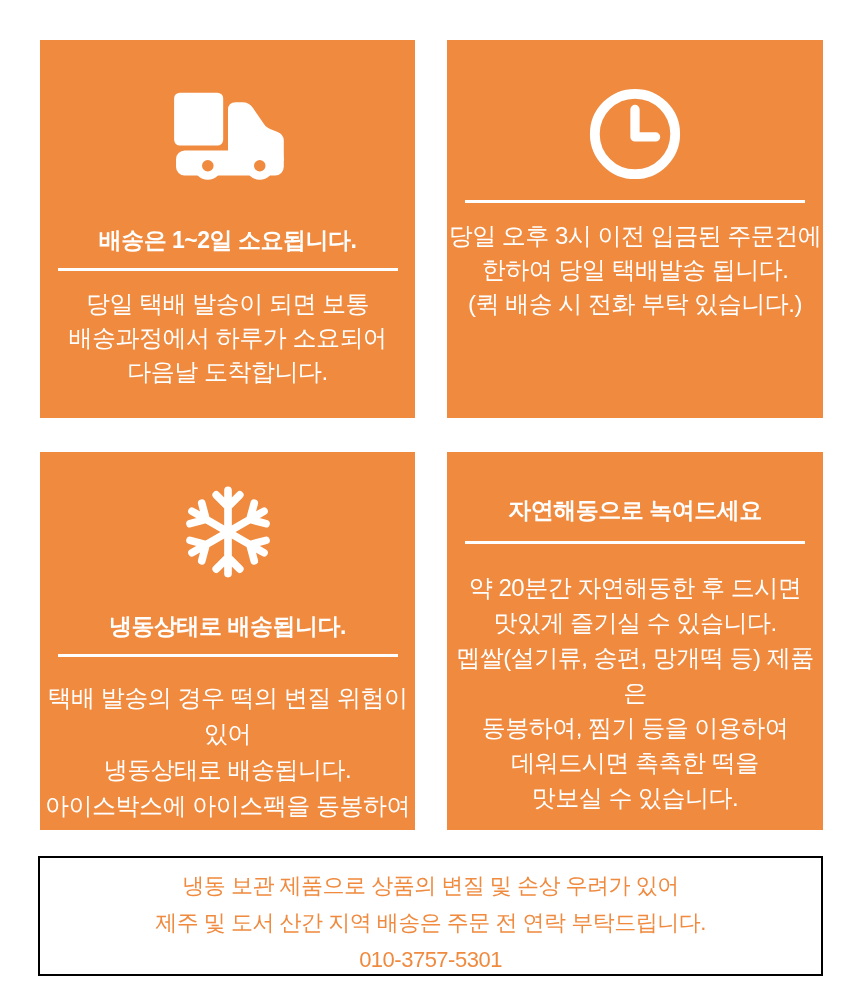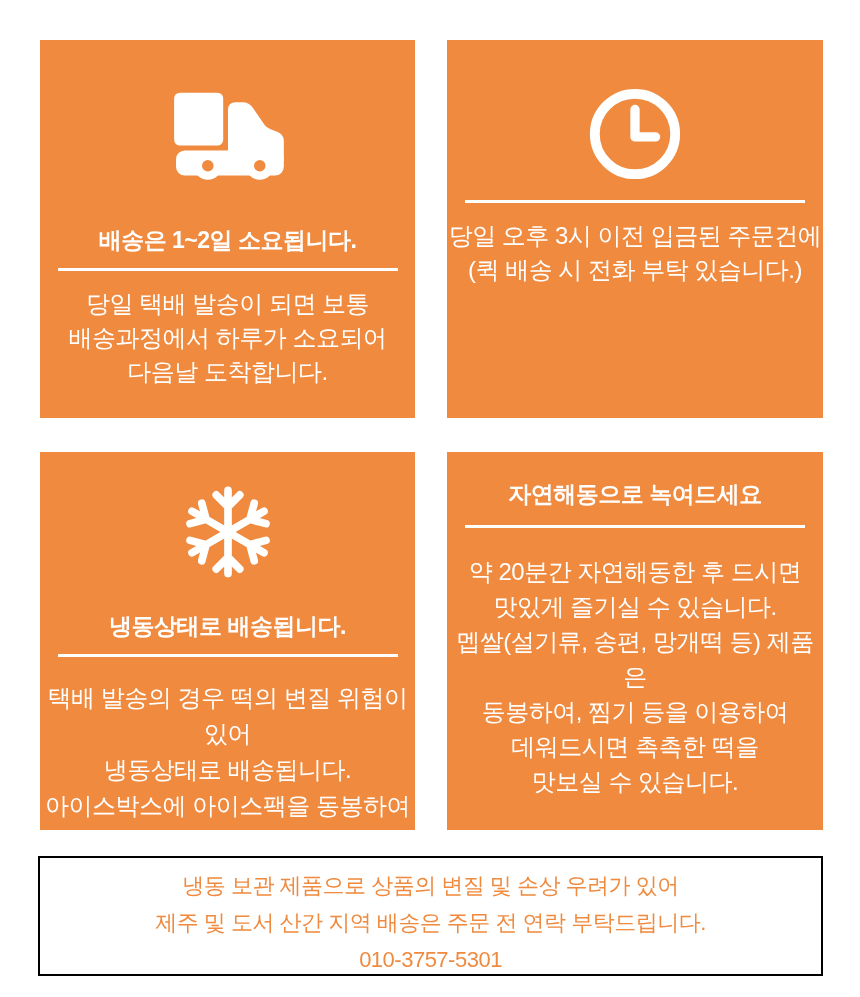--- a/index.html
+++ b/index.html
@@ -37,21 +37,21 @@
   .card.c1 .icon-area { margin-top: 42px; height: 104px; }
   .card.c2 .icon-area { margin-top: 27px; height: 106px; }
   .card-title {
     font-size: 23px;
     font-weight: 700;
     letter-spacing: -0.5px;
     line-height: 28px;
   }
   .card.c0 .card-title, .card.c1 .card-title { margin-top: 40px; }
   .card.c2 .card-title { margin-top: 27px; }
-  .card.c3 .card-title { margin-top: 28px; }
+  .card.c3 .card-title { margin-top: 44px; }
   .divider {
     width: 340px;
     height: 3px;
     background: #ffffff;
     margin: 14px auto 0 auto;
   }
   .card.c3 .divider { margin-top: 17px; }
   .card-body {
     font-size: 24px;
     line-height: 34px;
@@ -109,20 +109,21 @@
     <section class="card c1">
       <div class="icon-area">
         <svg width="98" height="98" viewBox="0 0 100 100" aria-hidden="true">
           <circle cx="50" cy="50" r="41" fill="none" stroke="#ffffff" stroke-width="10"></circle>
           <path d="M50,25 V53 H71" fill="none" stroke="#ffffff" stroke-width="9.5" stroke-linecap="round" stroke-linejoin="round"></path>
         </svg>
       </div>
       <div class="divider"></div>
       <div class="card-body">
           <div>당일 오후 3시 이전 입금된 주문건에</div>
+          <div>한하여 당일 택배발송 됩니다.</div>
           <div>(퀵 배송 시 전화 부탁 있습니다.)</div>
         </div>
     </section>
 
     <section class="card c2">
       <div class="icon-area">
         <svg width="94" height="104" viewBox="-52 -55 104 110" aria-hidden="true">
           <g stroke="#ffffff" stroke-width="8.5" stroke-linecap="round" fill="none">
             <path d="M0,0 L0,-46 M0,-28 L-13,-41 M0,-28 L13,-41"></path>
             <path transform="rotate(60)" d="M0,0 L0,-46 M0,-28 L-13,-41 M0,-28 L13,-41"></path>

